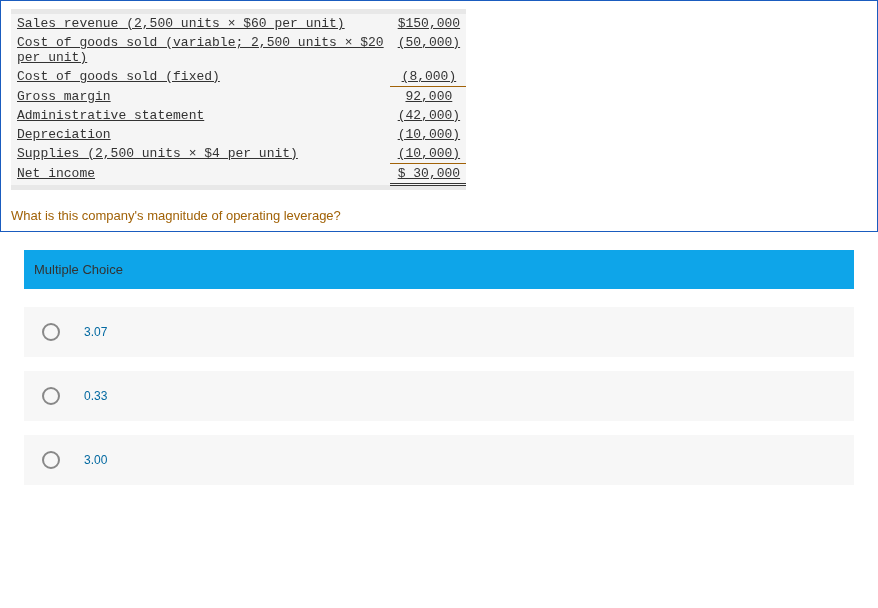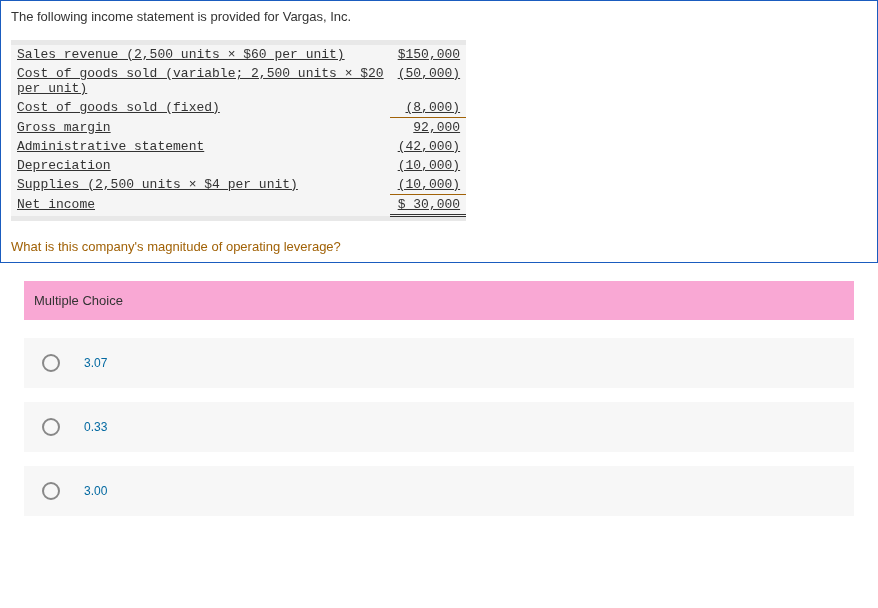--- a/index.html
+++ b/index.html
@@ -30,21 +30,21 @@
       border-collapse: collapse;
       background: #f5f5f5;
     }
     .income-table td {
       padding: 2px 6px;
       white-space: nowrap;
       vertical-align: top;
       text-decoration: underline;
     }
     .income-table .amount {
-      text-align: right;
+      text-align: center;
       padding-left: 8px;
     }
     .income-table .spacer-row td {
       height: 5px;
       background: #e8e8e8;
     }
     .income-table .underline {
       border-bottom: 1px solid #a16207;
     }
     .income-table .double-underline {
@@ -55,21 +55,21 @@
       font-size: 13px;
       color: #a16207;
       margin-top: 18px;
     }
     .mc-section {
       padding: 0 24px;
     }
     .mc-header {
       font-size: 13px;
       color: #333;
-      background: #f9a8d4;
+      background: #0ea5e9;
       padding: 12px 10px;
       margin-bottom: 18px;
     }
     .mc-option {
       display: flex;
       align-items: center;
       background: #f7f7f7;
       padding: 16px 18px;
       margin-bottom: 14px;
     }
@@ -84,21 +84,20 @@
     }
     .mc-label {
       font-size: 12px;
       color: #0369a1;
     }
   </style>
 </head>
 <body>
 
 <div class="question-box">
-  <div class="question-intro">The following income statement is provided for Vargas, Inc.</div>
 
   <table class="income-table">
     <tbody>
         <tr class="spacer-row">
           <td colspan="2"></td>
         </tr>
     <tr>
       <td>Sales revenue (2,500 units × $60 per unit)</td>
       <td class="amount">$150,000</td>
     </tr>

